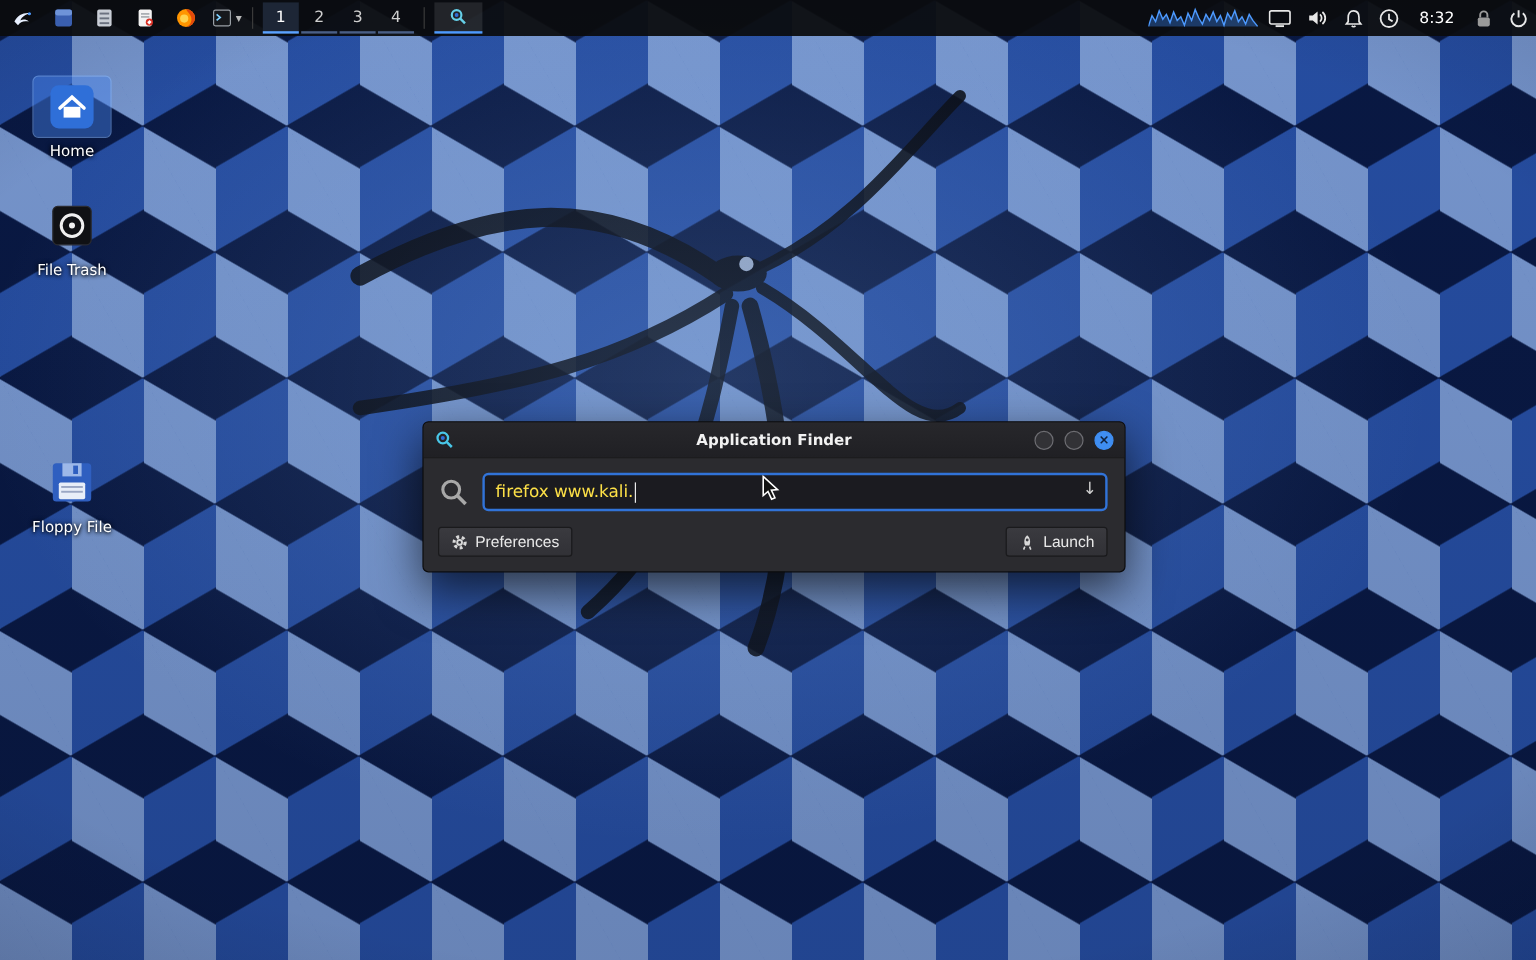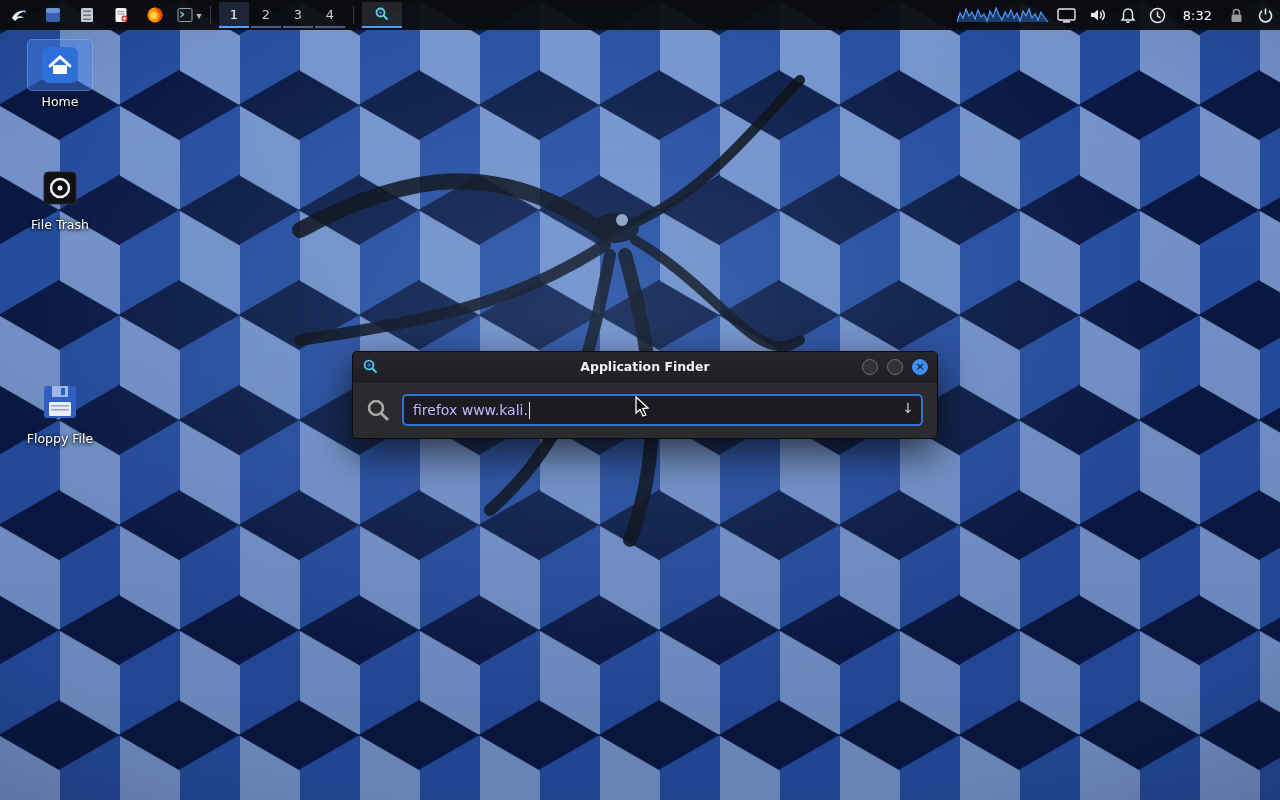--- a/index.html
+++ b/index.html
@@ -64,21 +64,21 @@
   .controls { margin-left:auto; display:flex; gap:9px; z-index:2; }
   .wbtn { width:16px; height:16px; border-radius:50%; background:#323236;
     border:1px solid #6d6d72; display:flex; align-items:center; justify-content:center; }
   .wbtn.close { background:#3f8ef2; border-color:#3f8ef2; color:#10233f;
     font-size:11px; font-weight:bold; line-height:1; }
   .fbody { padding:12px 14px 12px 12px; }
   .srow { display:flex; align-items:center; gap:10px; }
   .searchbox { flex:1; position:relative; height:32px; background:#1b1b20;
     border:2px solid #3173d8; border-radius:5px; display:flex; align-items:center;
     padding:0 26px 0 9px; }
-  .searchbox .txt { font-size:14px; color:#c4b5fd; white-space:pre;text-align:center; }
+  .searchbox .txt { font-size:14px; color:#fde047; white-space:pre;text-align:center; }
   .caret { display:inline-block; width:1.5px; height:17px; background:#eaeaea; margin-left:1px; }
   .ddarrow { position:absolute; right:7px; top:4px; color:#cfcfcf; font-size:14px; }
   .brow { margin-top:13px; display:flex; justify-content:space-between; }
   .fbtn { display:flex; align-items:center; gap:6px; background:linear-gradient(#3a3a3f,#313136);
     border:1px solid #1a1a1c; border-radius:3px; color:#e9e9e9; font-size:13px;
     padding:4px 10px; }
 
   
   .cursor { position:absolute; left:634px; top:396px; z-index:50; pointer-events:none; }
   svg { display:block; }
@@ -204,21 +204,21 @@
         <rect x="2.5" y="7.5" width="10" height="7.5" rx="1.5" fill="#9a9a9a"></rect>
         <path d="M4.5,7.5 L4.5,5.5 A3,3 0 0 1 10.5,5.5 L10.5,7.5" fill="none" stroke="#9a9a9a" stroke-width="1.6"></path>
       </svg>
       <svg width="17" height="17" viewBox="0 0 17 17">
         <path d="M5,4 A6,6 0 1 0 12,4" fill="none" stroke="#e8e8e8" stroke-width="1.6"></path>
         <line x1="8.5" y1="1.5" x2="8.5" y2="7.5" stroke="#e8e8e8" stroke-width="1.6"></line>
       </svg>
     </div>
   </div>
 
-  <div class="dicon selected" style="top:40px;">
+  <div class="dicon selected" style="top:64px;">
     <div class="ibox">
       <svg width="40" height="40" viewBox="0 0 40 40">
         <rect x="2" y="2" width="36" height="36" rx="7" fill="#2f6fd8"></rect>
         <path d="M10,21 L20,12 L30,21" fill="none" stroke="#fff" stroke-width="3" stroke-linecap="round"></path>
         <rect x="13" y="20" width="14" height="9" fill="#fff"></rect>
       </svg>
     </div>
     <div class="lbl">Home</div>
   </div>
 
@@ -271,20 +271,37 @@
           <circle cx="11" cy="11" r="7" fill="none" stroke="#a8a8a8" stroke-width="2.6"></circle>
           <line x1="16.2" y1="16.2" x2="23" y2="23" stroke="#a8a8a8" stroke-width="3"></line>
         </svg>
         <div class="searchbox">
           <span class="txt">firefox www.kali.</span>
           <span class="caret"></span>
           <span class="ddarrow">↓</span>
         </div>
       </div>
 
+      <div class="brow">
+        <button class="fbtn">
+          <svg width="14" height="14" viewBox="0 0 14 14">
+            <circle cx="7" cy="7" r="4.6" fill="none" stroke="#d8d8d8" stroke-width="2.6" stroke-dasharray="2.4 2.2"></circle>
+            <circle cx="7" cy="7" r="2" fill="none" stroke="#d8d8d8" stroke-width="1.6"></circle>
+          </svg>
+          <span>Preferences</span>
+        </button>
+        <button class="fbtn">
+          <svg width="14" height="14" viewBox="0 0 14 14">
+            <path d="M7,1 C9.5,3 10,6.5 8.8,9.5 L5.2,9.5 C4,6.5 4.5,3 7,1 Z" fill="#d8d8d8"></path>
+            <circle cx="7" cy="5" r="1.2" fill="#3f3f44"></circle>
+            <path d="M5,10.5 L4,13 M9,10.5 L10,13" stroke="#d8d8d8" stroke-width="1.3"></path>
+          </svg>
+          <span>Launch</span>
+        </button>
+      </div>
     </div>
   </div>
 
   <svg class="cursor" width="20" height="22" viewBox="0 0 20 22">
     <path d="M2,1 L2,17 L6,13.5 L9,20 L11.8,18.8 L8.8,12.5 L14,12 Z" fill="#111" stroke="#fff" stroke-width="1.3"></path>
   </svg>
 
 </div>
 
 </body></html>

